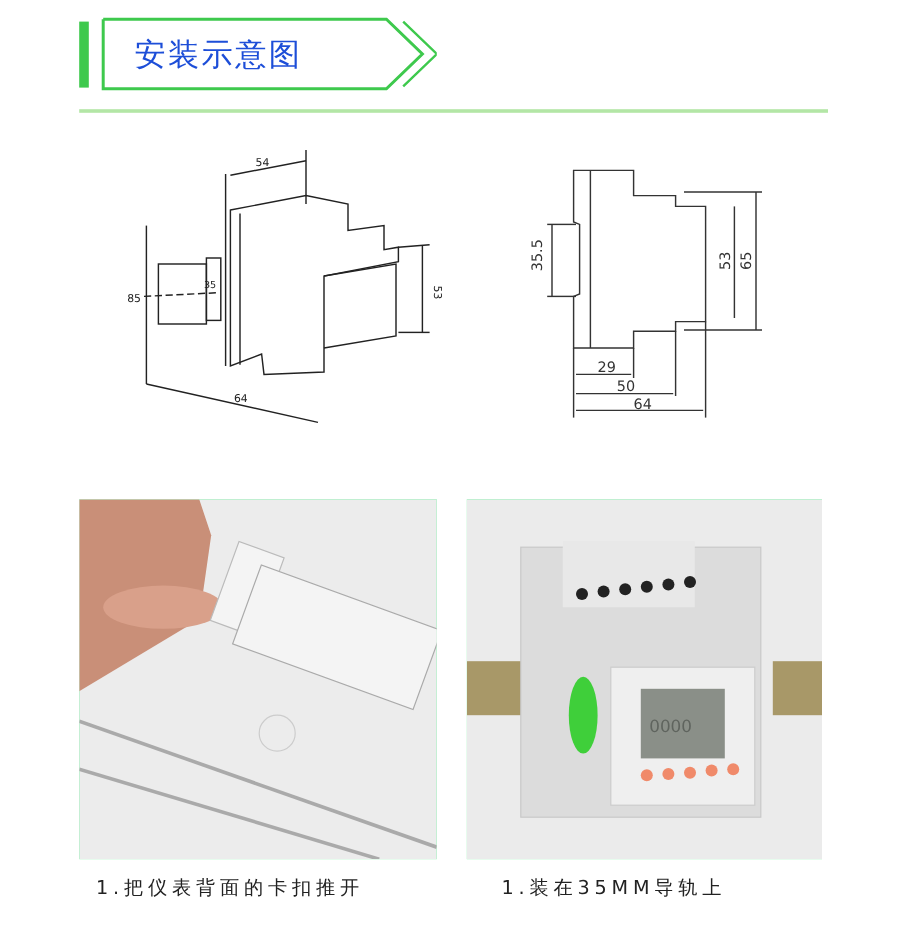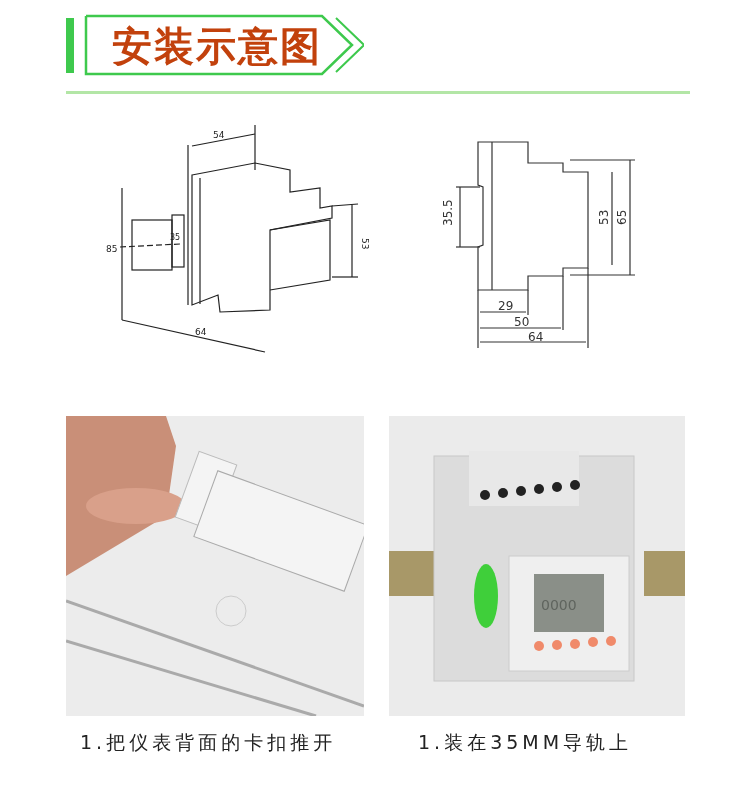--- a/index.html
+++ b/index.html
@@ -1,23 +1,23 @@
 <!DOCTYPE html>
 <html><head>
 <meta charset="utf-8">
 <style>
   html, body { margin: 0; padding: 0; background: #ffffff; }
   body { width: 750px; height: 785px; position: relative; overflow: hidden; font-family: "DejaVu Sans", sans-serif; }
   .abs { position: absolute; }
   .green-bar { left: 66px; top: 18px; width: 8px; height: 55px; background: #3ec94d; }
   .title-box svg { position: absolute; left: 0; top: 0; }
-  .title-text { left: 112px; top: 23px; font-size: 40px; font-weight: bold; color: #c2410c; letter-spacing: 2px; line-height: 46px; }
+  .title-text { left: 112px; top: 23px; font-size: 26px; font-weight: normal; color: #1d4ed8; letter-spacing: 2px; line-height: 46px; }
   .hr { left: 66px; top: 91px; width: 624px; height: 3px; background: #b3e6a6; }
   .photo { background: #86efac; overflow: hidden; }
-  .caption { top: 730px; font-size: 19px; color: #222; letter-spacing: 4px; }
+  .caption { top: 730px; font-size: 16px; color: #222; letter-spacing: 4px; }
   svg text { font-family: "DejaVu Sans", sans-serif; }
 </style>
 </head>
 <body>
 
 <div class="abs green-bar"></div>
 <div class="abs title-box" style="left:84px;top:14px;width:280px;height:62px;">
   <svg width="280" height="62">
     <polyline points="2,2 238,2 268,31 238,60 2,60 2,2" fill="none" stroke="#3ec94d" stroke-width="2.5"></polyline>
     <polyline points="252,4 280,31 252,58" fill="none" stroke="#3ec94d" stroke-width="2"></polyline>

